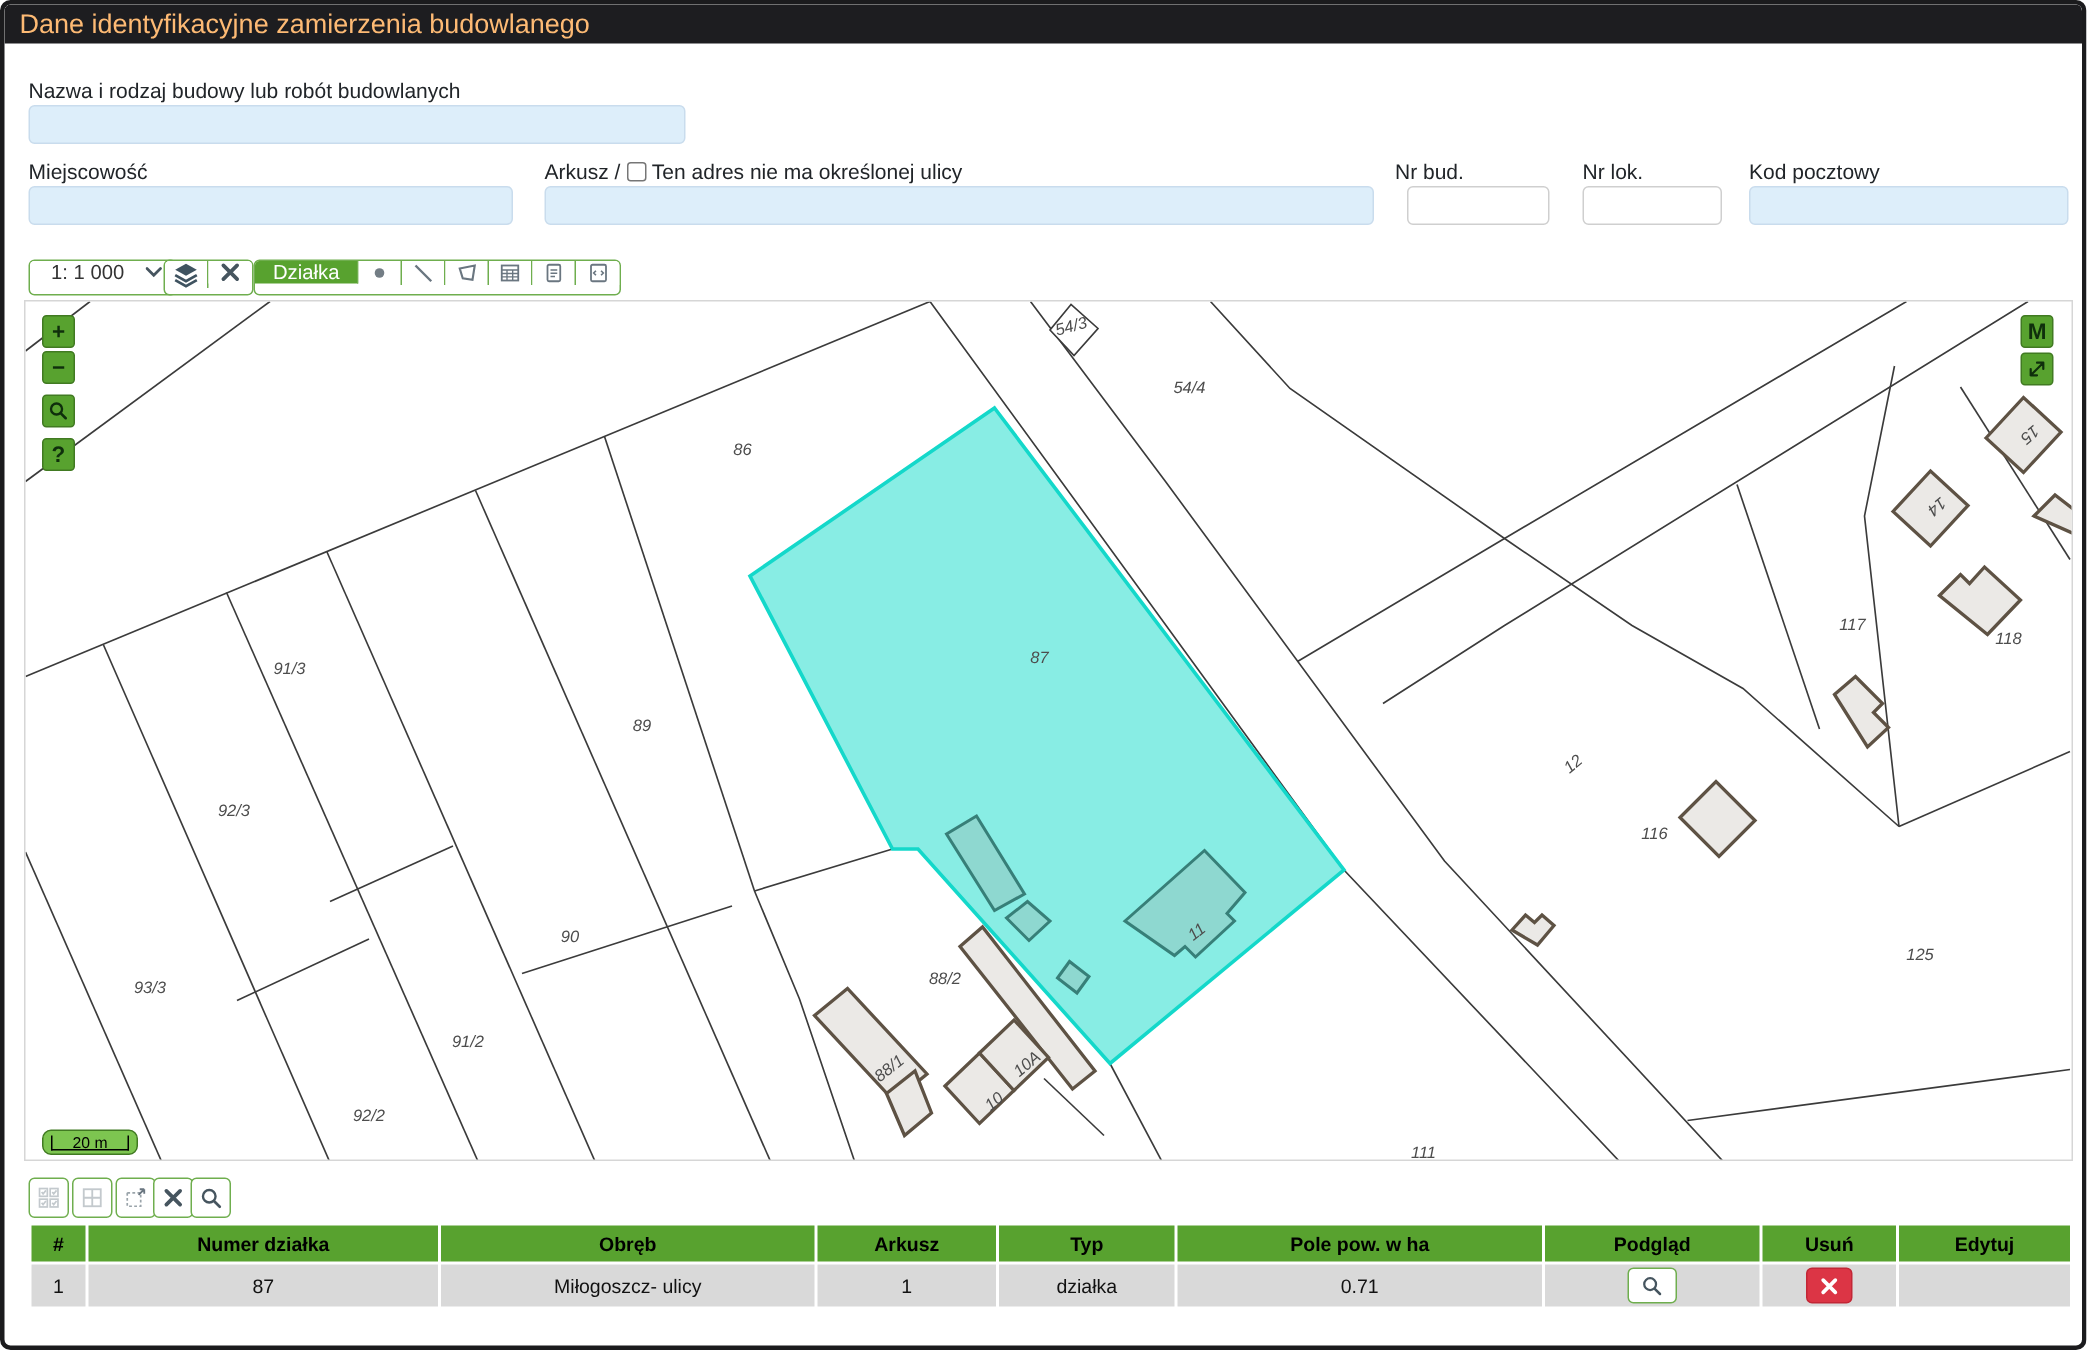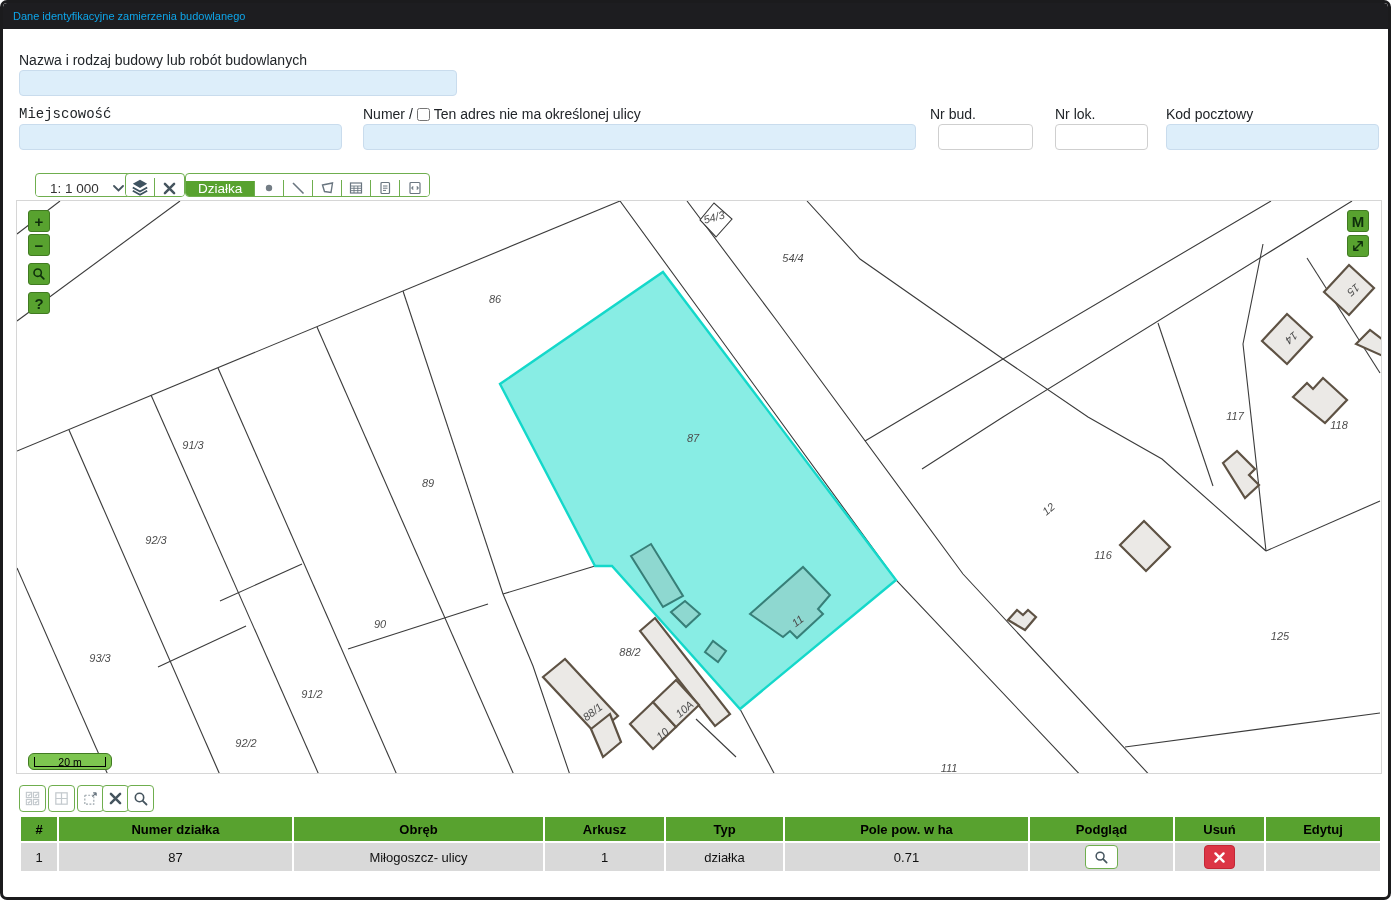--- a/index.html
+++ b/index.html
@@ -1,38 +1,38 @@
 <!DOCTYPE html>
 <html lang="pl"><head>
 <meta charset="utf-8">
 <style>
   html,body{margin:0;padding:0;background:#fff;}
   *{box-sizing:border-box;}
   body{font-family:"Liberation Sans",sans-serif;}
   .page{position:relative;width:1391px;height:900px;background:#fff;border:3px solid #1b1b1d;border-radius:7px;overflow:hidden;}
-  .titlebar{position:absolute;left:0;top:0;right:0;height:26px;background:#1d1d20;color:#0ea5e9;
-    font-size:11px;line-height:26px;padding-left:10px;border-radius:4px 4px 0 0;}
+  .titlebar{position:absolute;left:0;top:0;right:0;height:26px;background:#1d1d20;color:#fdba74;
+    font-size:18px;line-height:26px;padding-left:10px;border-radius:4px 4px 0 0;}
   .lbl{position:absolute;font-size:14px;color:#212529;white-space:nowrap;}
   .lbl input[type=checkbox]{vertical-align:-2px;margin:0 4px;}
   .inp{position:absolute;height:26px;border-radius:4px;border:1px solid #c9dced;background:#ddeefa;
     padding:0 7px;font-size:13px;color:#222;}
   .inp.white{background:#fff;border-color:#cfcfcf;}
   
-  .tb-group{position:absolute;display:flex;align-items:flex-end;height:24px;border:1px solid #6fae4e;
-    border-radius:4px;background:#fff;overflow:hidden;margin-left:16px;}
+  .tb-group{position:absolute;display:flex;align-items:flex-start;height:24px;border:1px solid #6fae4e;
+    border-radius:4px;background:#fff;overflow:hidden;}
   .tb-btn{min-width:29px;display:flex;align-items:center;justify-content:center;border-right:1px solid #6fae4e;
     background:#fff;color:#46555f;cursor:pointer;}
   .tb-btn:last-child{border-right:none;}
   .tb-btn.green{background:#58a22f;color:#fff;font-size:13.5px;padding:0 12px;font-weight:400;}
   .scale-select{display:flex;align-items:center;gap:14px;padding:0 9px 0 14px;font-size:13.5px;color:#333;cursor:pointer;background:#fff;}
   
   .map{position:absolute;left:13px;top:197px;width:1366px;height:574px;background:#fff;border:1px solid #d6d6d6;overflow:hidden;}
   .map-btn{position:absolute;width:22px;height:22px;background:#58a22f;border:1px solid #417a22;border-radius:3px;
     color:#0f2f0c;font-weight:bold;font-size:15px;display:flex;align-items:center;justify-content:center;cursor:pointer;line-height:1;}
-  .scalebar{position:absolute;left:11px;top:552px;width:84px;height:17px;background:#7dc550;border:1px solid #417a22;
+  .scalebar{position:absolute;left:11px;top:552px;width:64px;height:17px;background:#7dc550;border:1px solid #417a22;
     border-radius:6px;display:flex;align-items:center;justify-content:center;}
   .scalebar .bracket{position:absolute;left:5px;right:5px;top:3px;bottom:2px;border:1.5px solid #000;border-top:none;}
   .scalebar .txt{position:relative;font-size:10.5px;color:#000;}
   .plbl{font-style:italic;font-size:11px;fill:#4d4d4d;text-anchor:middle;}
   
   .bbtn{position:absolute;width:27px;height:27px;border:1px solid #6fae4e;border-radius:4px;background:#fff;
     display:flex;align-items:center;justify-content:center;color:#46555f;cursor:pointer;}
   
   .ptable{position:absolute;left:16px;top:812px;width:1359px;border-collapse:separate;border-spacing:2px;table-layout:fixed;}
   .ptable th{background:#58a22f;color:#000;font-size:13px;font-weight:bold;height:24px;padding:0 4px;}
@@ -45,25 +45,25 @@
 </head>
 <body>
 
 <div class="page">
 
   <div class="titlebar">Dane identyfikacyjne zamierzenia budowlanego</div>
 
   <div class="lbl" style="left:16px;top:49px;text-align:right;">Nazwa i rodzaj budowy lub robót budowlanych</div>
   <input class="inp" style="left: 16px; top: 67px; width: 438px;" value="">
 
-  <div class="lbl" style="left:16px;top:103px;font-family:Liberation Mono, monospace;">Miejscowość</div>
+  <div class="lbl" style="left:16px;top:103px;">Miejscowość</div>
   <input class="inp" style="left: 16px; top: 121px; width: 323px;" value="">
 
   <div class="lbl" style="left:360px;top:103px;">
-    <span>Numer /</span><input type="checkbox" style=""><span>Ten adres nie ma określonej ulicy</span>
+    <span>Arkusz /</span><input type="checkbox" style=""><span>Ten adres nie ma określonej ulicy</span>
   </div>
   <input class="inp" style="left: 360px; top: 121px; width: 553px;" value="">
 
   <div class="lbl" style="left:927px;top:103px;">Nr bud.</div>
   <input class="inp white" style="left: 935px; top: 121px; width: 95px;" value="">
 
   <div class="lbl" style="left:1052px;top:103px;">Nr lok.</div>
   <input class="inp white" style="left: 1052px; top: 121px; width: 93px;" value="">
 
   <div class="lbl" style="left:1163px;top:103px;">Kod pocztowy</div>

